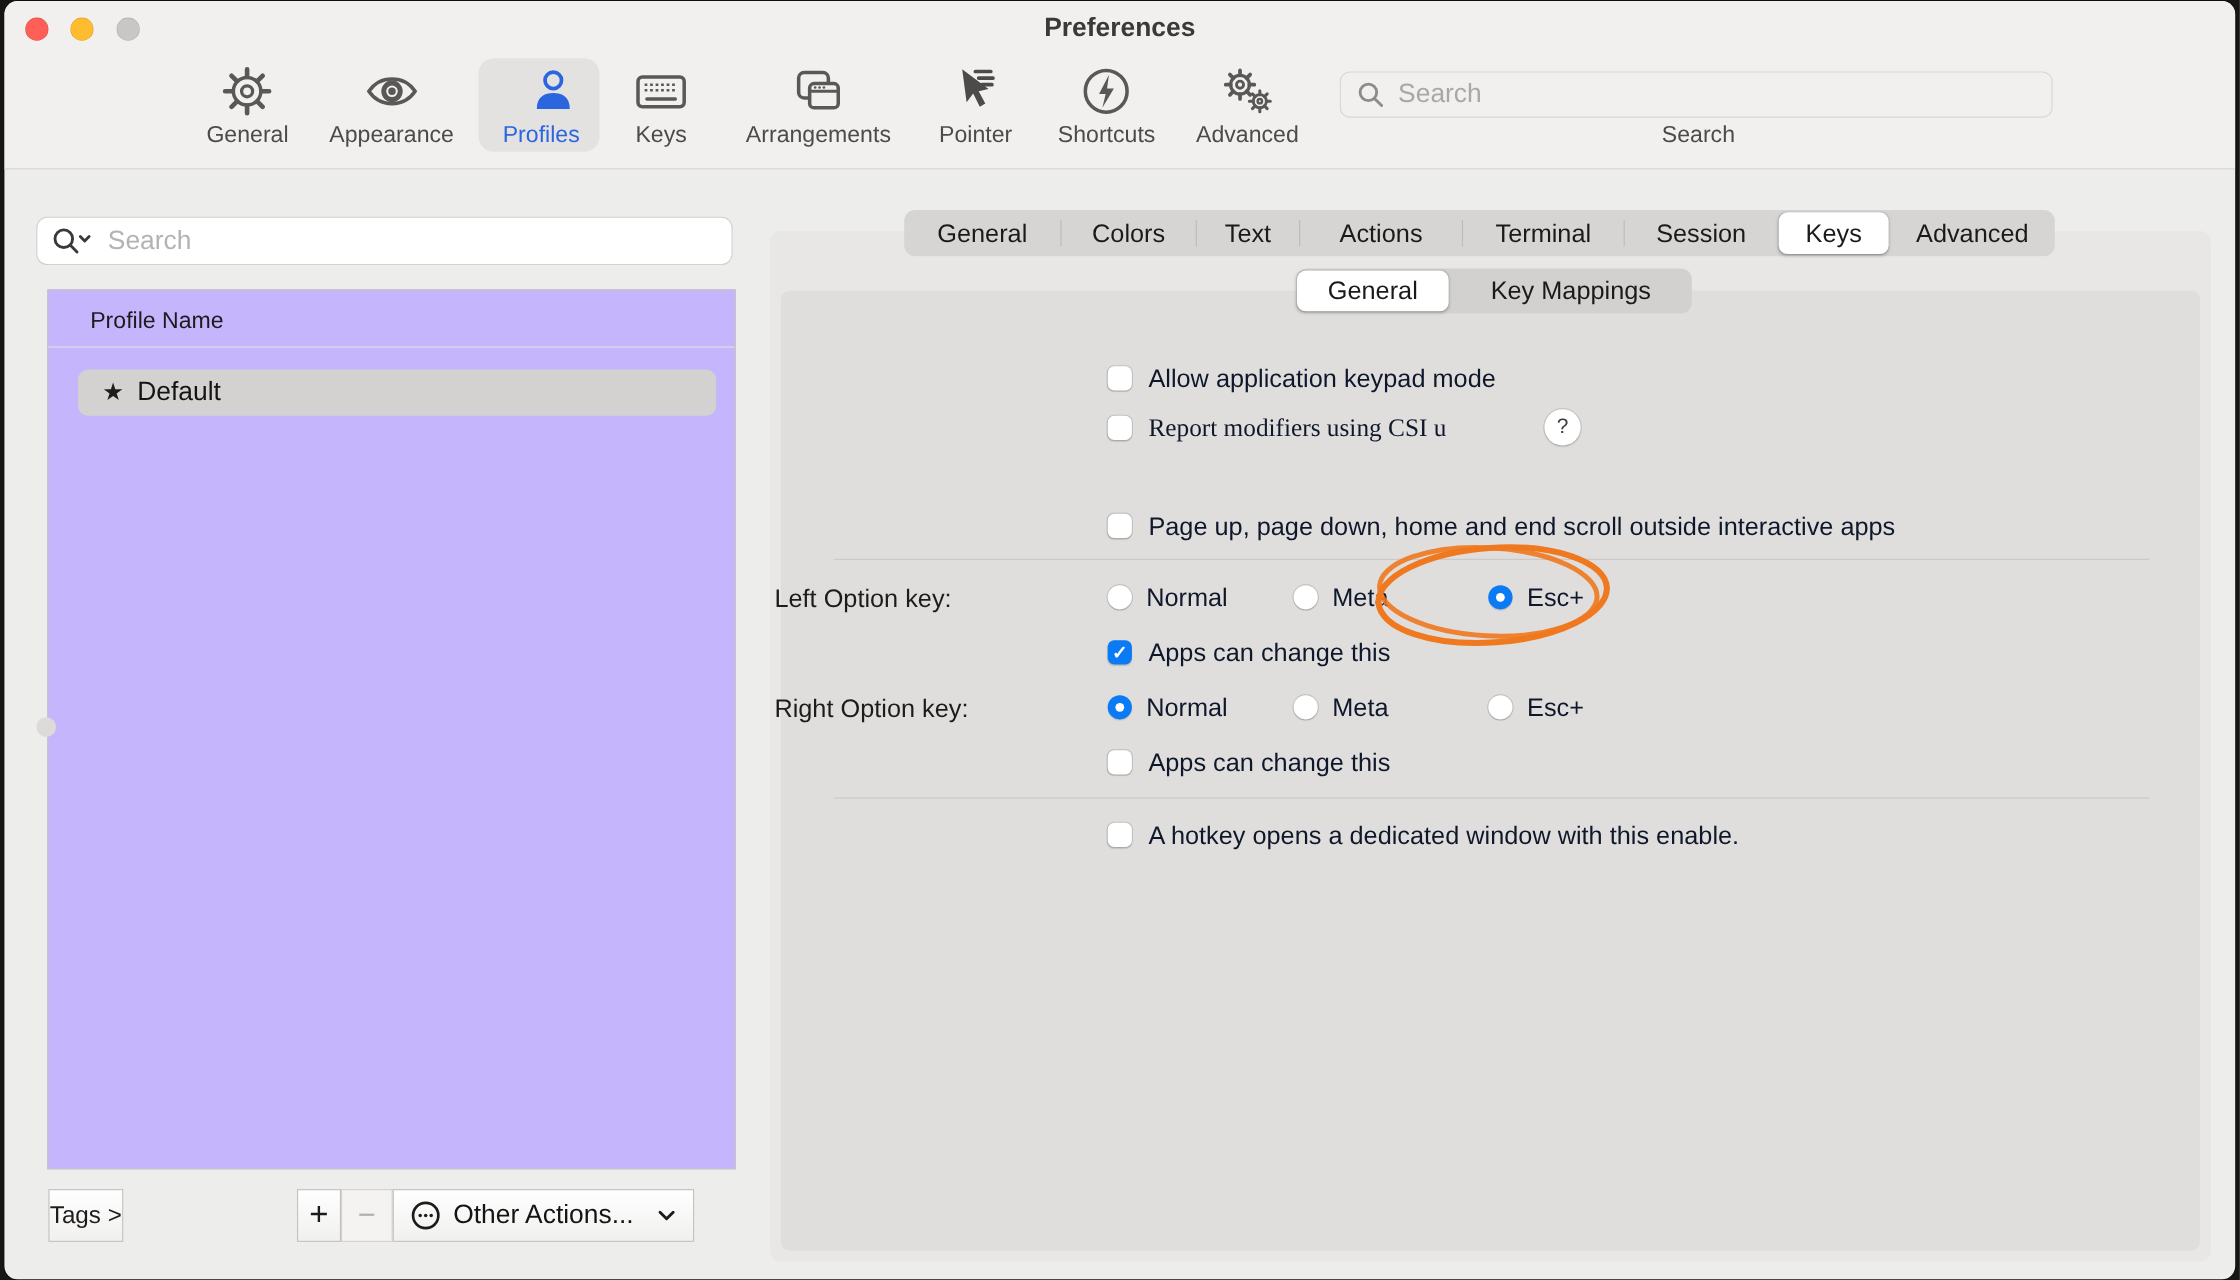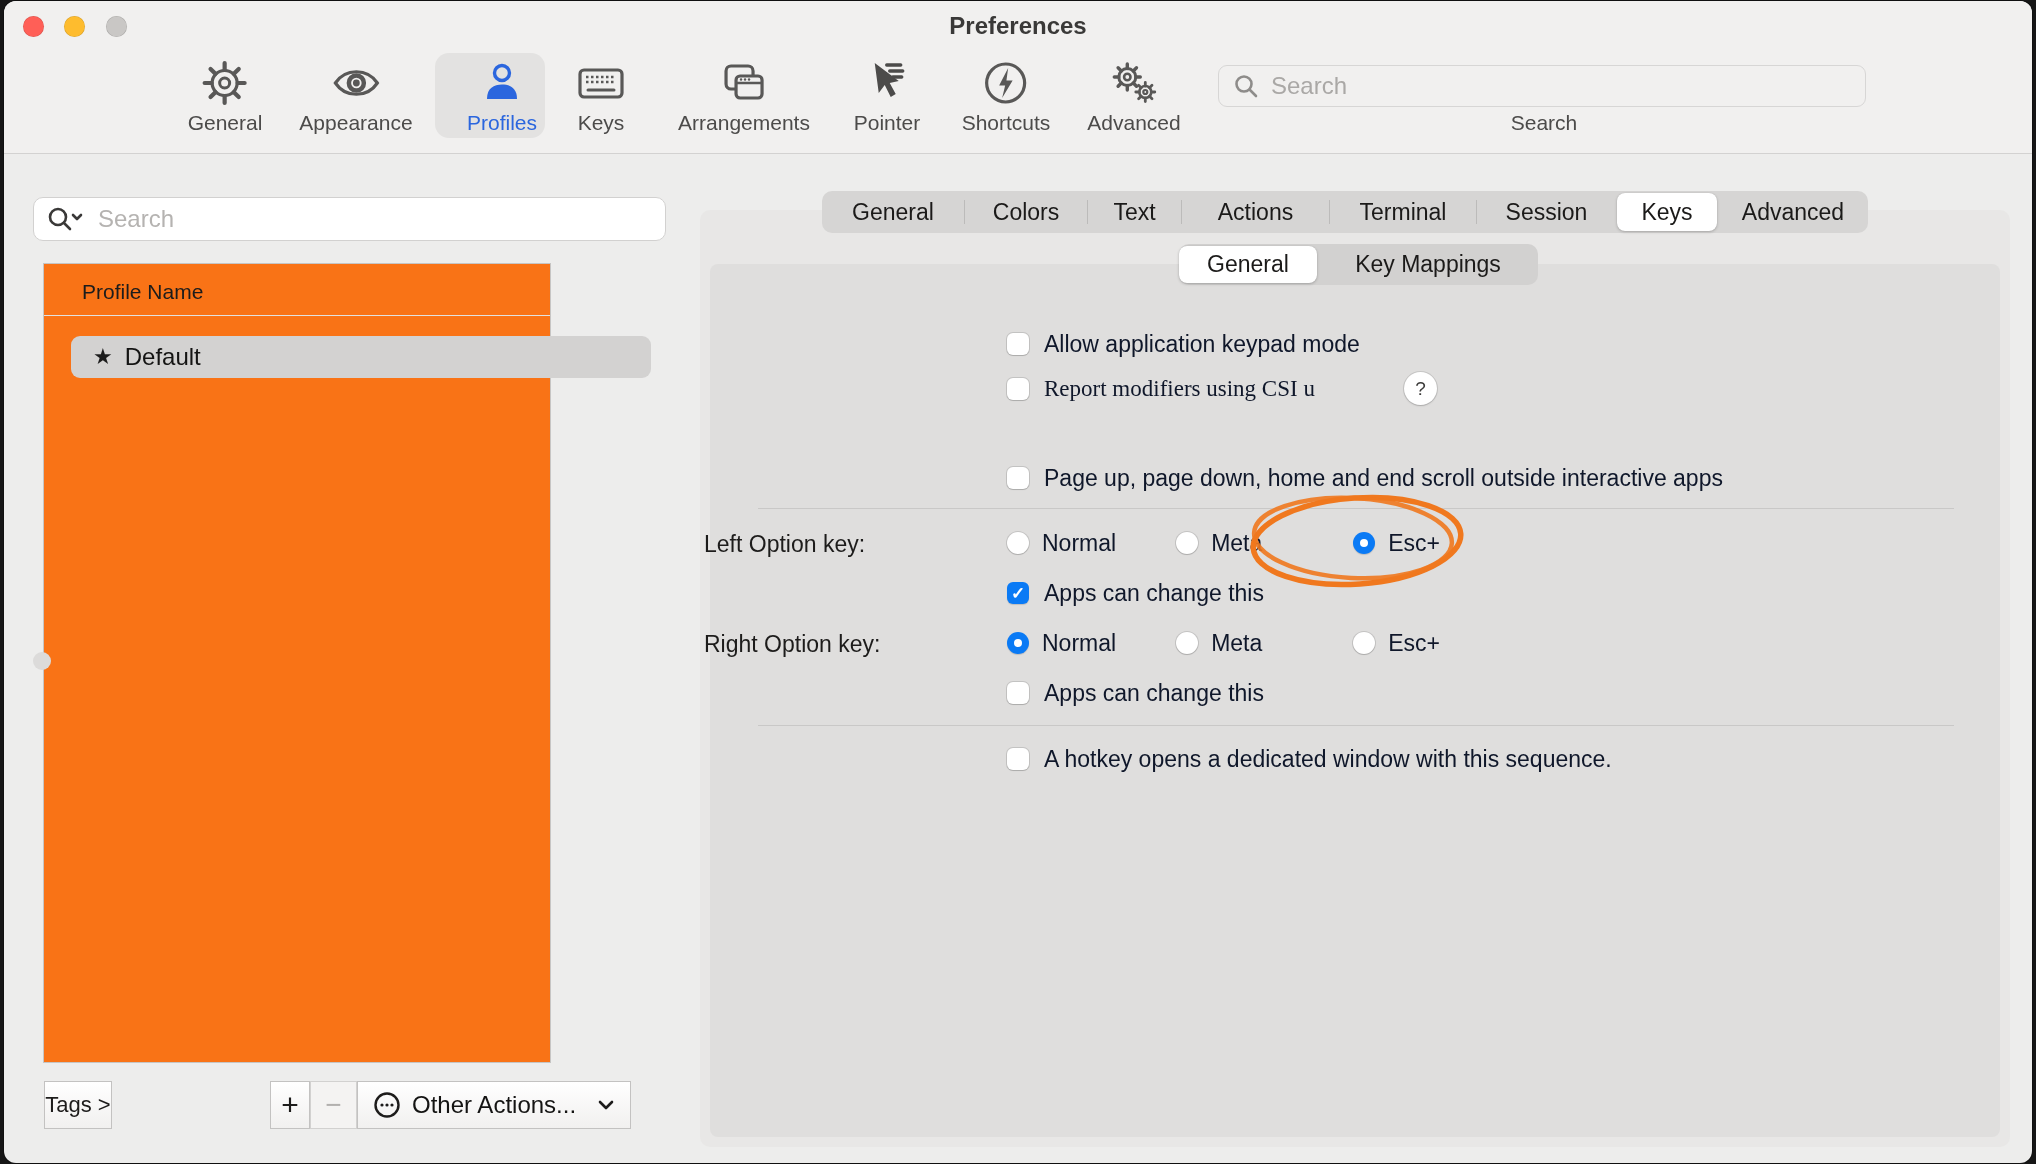--- a/index.html
+++ b/index.html
@@ -23,21 +23,21 @@
                    font-family:"Liberation Sans",sans-serif;}
   .tb-search input::placeholder{color:#aaa8a6;}
   .tb-search-label{position:absolute;left:1540px;top:110px;transform:translateX(-50%);font-size:21px;color:#4c4b4a;}
 
   
   .side-search{position:absolute;left:29px;top:196px;width:633px;height:44px;background:#fff;border:1px solid #d2d1d0;
                border-radius:10px;display:flex;align-items:center;box-sizing:border-box;}
   .side-search input{border:none;outline:none;background:transparent;font-size:24px;color:#3a3938;width:520px;
                      font-family:"Liberation Sans",sans-serif;}
   .side-search input::placeholder{color:#b5b3b1;}
-  .plist{position:absolute;left:39px;top:262px;width:508px;height:800px;background:#f97316;border:1px solid #c6c5c4;box-sizing:border-box;}
+  .plist{position:absolute;left:39px;top:262px;width:626px;height:800px;background:#c4b5fd;border:1px solid #c6c5c4;box-sizing:border-box;}
   .plist-header{position:absolute;left:38px;top:16px;font-size:21px;color:#1c1c1c;}
   .plist-divider{position:absolute;left:0;top:51px;width:100%;height:1px;background:#e2e1e0;}
   .prow{position:absolute;left:27px;top:72px;width:580px;height:42px;border-radius:9px;background:#d3d2d1;
         display:flex;align-items:center;cursor:default;}
   .prow .star{font-size:22px;color:#1c1c1c;margin-left:22px;}
   .prow .pname{font-size:24px;color:#141413;margin-left:12px;}
   .edge-dot{position:absolute;left:29px;top:651px;width:18px;height:18px;border-radius:50%;background:#dcdbda;}
 
   .btn{position:absolute;top:1080px;height:48px;box-sizing:border-box;border:1px solid #c3c2c1;
        background:linear-gradient(#ffffff,#f1f0ef);display:flex;align-items:center;justify-content:center;
@@ -106,21 +106,21 @@
     <div class="tb-icon">
       <svg width="52" height="48" viewBox="0 0 52 48" fill="none" stroke="#595857" stroke-width="3.2">
         <path d="M5 24 C15 9, 37 9, 47 24 C37 39, 15 39, 5 24 Z"></path>
         <circle cx="26" cy="24" r="7.5" stroke-width="4.5"></circle>
         <circle cx="26" cy="24" r="1.8" fill="#595857"></circle>
       </svg>
     </div>
     <div class="tb-label">Appearance</div>
   </div>
 
-  <div class="tb-item" style="left:498px;">
+  <div class="tb-item" style="left:488px;align-items:flex-end;">
     <div class="tb-icon">
       <svg width="48" height="48" viewBox="0 0 48 48" fill="none" stroke="#2b66de" stroke-width="3.4">
         <circle cx="24" cy="14" r="7.5"></circle>
         <path d="M9 40 C9 29 16 25.5 24 25.5 C32 25.5 39 29 39 40 Z" fill="#2b66de" stroke="none"></path>
       </svg>
     </div>
     <div class="tb-label blue">Profiles</div>
   </div>
 
   <div class="tb-item" style="left:597px;">
@@ -310,21 +310,21 @@
   </div>
   <div class="row" style="left:1003px;top:670px;">
     <div class="cb"></div>
     <div class="lbl" style="margin-left:15px;">Apps can change this</div>
   </div>
 
   <div class="hdiv" style="top:724px;"></div>
 
   <div class="row" style="left:1003px;top:736px;">
     <div class="cb"></div>
-    <div class="lbl" style="margin-left:15px;">A hotkey opens a dedicated window with this sequence.</div>
+    <div class="lbl" style="margin-left:15px;">A hotkey opens a dedicated window with this enable.</div>
   </div>
 
   <svg class="annot" width="240" height="110" viewBox="0 0 240 110">
     <ellipse cx="118" cy="54" rx="104" ry="43" fill="none" stroke="#f0781e" stroke-width="5.5" transform="rotate(-4 118 54)"></ellipse>
     <ellipse cx="114" cy="51" rx="99" ry="40" fill="none" stroke="#f0781e" stroke-width="4.5" transform="rotate(3 114 51)" opacity="0.9"></ellipse>
   </svg>
 
  </div>
 </div>
 

